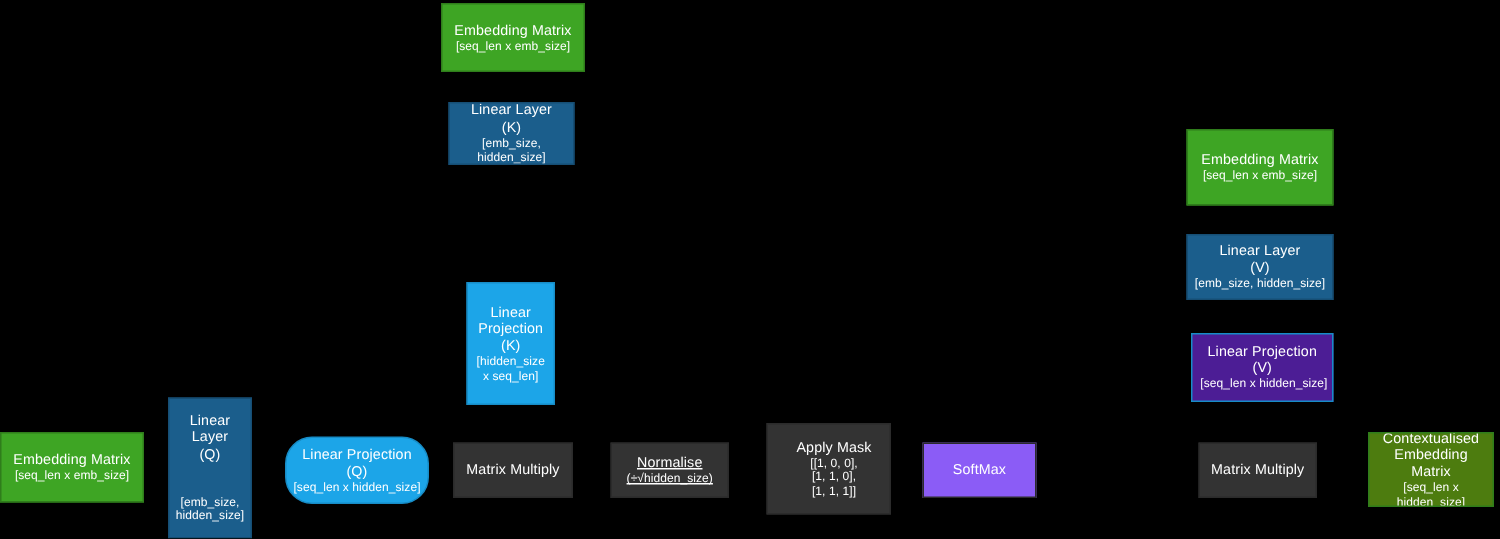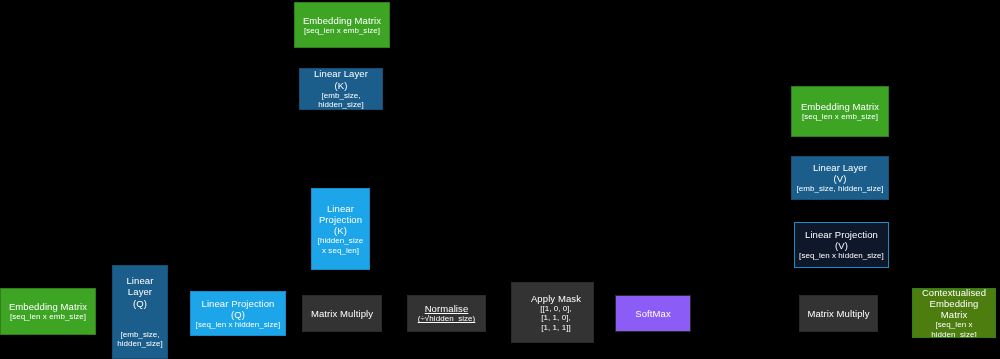--- a/index.html
+++ b/index.html
@@ -73,21 +73,21 @@
       <div class="title">Embedding Matrix</div>
       <div class="sub">[seq_len x emb_size]</div>
     </div>
     <div class="node dkblue gap" style="left: 112px; top: 265px; width: 56px; height: 94px; background: rgb(27, 94, 140);">
       <div class="title">Linear
 Layer
 (Q)</div>
       <div class="sub">[emb_size,
 hidden_size]</div>
     </div>
-    <div class="node ltblue" style="left: 190px; top: 291px; width: 96px; height: 45px; background: rgb(28, 165, 232);">
+    <div class="node ltblue" style="left: 190px; top: 291px; width: 96px; height: 45px; background: rgb(28, 165, 232); border-radius: 18px;">
       <div class="title">Linear Projection (Q)</div>
       <div class="sub">[seq_len x hidden_size]</div>
     </div>
     <div class="node gray" style="left: 302px; top: 295px; width: 80px; height: 37px; background: rgb(51, 51, 51);">
       <div class="title">Matrix Multiply</div>
     </div>
     <div class="node gray" style="left: 407px; top: 295px; width: 79px; height: 37px; background: rgb(51, 51, 51); text-decoration: underline;">
       <div class="title">Normalise</div>
       <div class="sub">(÷√hidden_size)</div>
     </div>
@@ -110,17 +110,17 @@
     </div>
     <div class="node green" style="left: 791px; top: 86px; width: 98px; height: 51px; background: rgb(62, 165, 36);">
       <div class="title">Embedding Matrix</div>
       <div class="sub">[seq_len x emb_size]</div>
     </div>
     <div class="node dkblue" style="left: 791px; top: 156px; width: 98px; height: 44px; background: rgb(27, 94, 140);">
       <div class="title">Linear Layer
 (V)</div>
       <div class="sub">[emb_size, hidden_size]</div>
     </div>
-    <div class="node ltblue" style="left: 794px; top: 222px; width: 95px; height: 46px; background: #0f172a;">
+    <div class="node ltblue" style="left: 794px; top: 222px; width: 95px; height: 46px; background: #4c1d95; align-items: flex-end;">
       <div class="title">Linear Projection (V)</div>
       <div class="sub">[seq_len x hidden_size]</div>
     </div>
   </div>
 
 </body></html>

